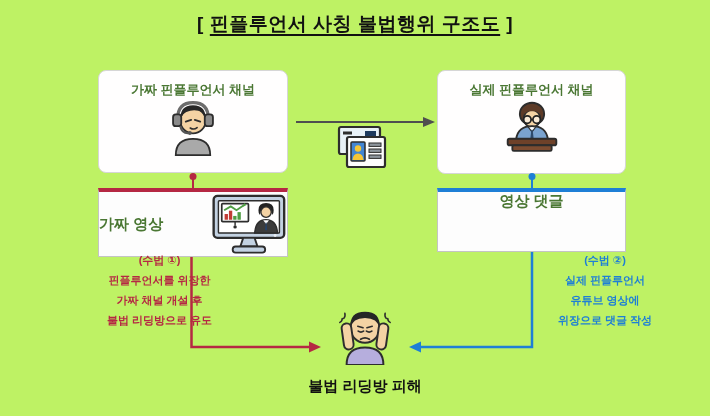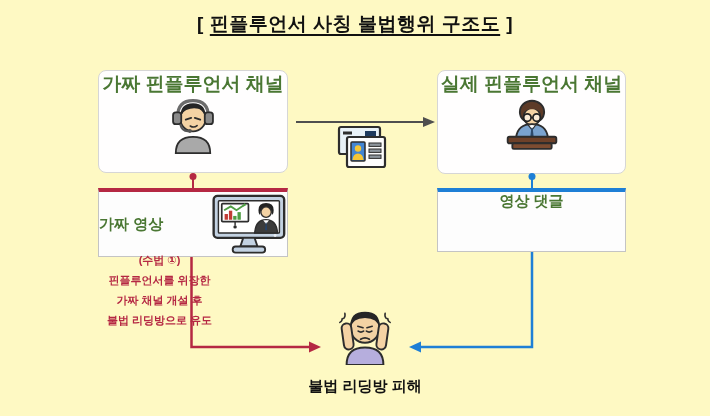--- a/index.html
+++ b/index.html
@@ -1,28 +1,28 @@
 <!DOCTYPE html>
 <html><head>
 <meta charset="utf-8">
 <style>
   * { margin:0; padding:0; box-sizing:border-box; }
   body { background:#fff; font-family:"Liberation Sans","DejaVu Sans",sans-serif; }
-  .canvas { position:relative; width:710px; height:416px; background:#fef9c3; overflow:hidden;padding-left:19px; }
+  .canvas { position:relative; width:710px; height:416px; background:#bef264; overflow:hidden;padding-left:19px; }
 
   .title { position:absolute; top:11px; left:0; width:100%; text-align:center;
            font-size:19px; font-weight:bold; color:#111; letter-spacing:0.5px; }
   .title .u { text-decoration:underline; text-underline-offset:4px; text-decoration-thickness:2px; }
   .title .br { padding:0 6px; }
 
   .overlay { position:absolute; left:0; top:0; width:710px; height:416px; z-index:3; pointer-events:none; }
 
   .node-box { position:absolute; background:#fffefe; border:1px solid #d6d6d6; border-radius:8px;
               display:flex; flex-direction:column; align-items:center; z-index:2; }
-  .node-box .box-label { font-size:19px; font-weight:bold; color:#4a7733; white-space:nowrap; }
+  .node-box .box-label { font-size:13px; font-weight:bold; color:#4a7733; margin-top:10px; white-space:nowrap; }
 
   .fake-channel { left:98px; top:70px; width:190px; height:103px; }
   .real-channel { left:437px; top:70px; width:189px; height:104px; }
 
   .mid-box { position:absolute; top:188px; background:#fdfdfd; border:1px solid #c4c4c4;
              display:flex; align-items:center; justify-content:space-evenly; z-index:2;gap:48px; }
   .mid-box .box-label { font-size:15px; font-weight:bold; color:#4a7733; white-space:nowrap; }
   .fake-video { left:98px; width:190px; height:69px; border-top:4px solid #b52843; }
   .video-comment { left:437px; width:189px; height:64px; border-top:4px solid #1e7fd6;flex-direction:column; }
 
@@ -166,20 +166,26 @@
     </svg>
   </div>
 
   <div class="method method1">
     <div>(수법 ①)</div>
     <div>핀플루언서를 위장한</div>
     <div>가짜 채널 개설 후</div>
     <div>불법 리딩방으로 유도</div>
   </div>
 
+  <div class="method method2">
+    <div>(수법 ②)</div>
+    <div>실제 핀플루언서</div>
+    <div>유튜브 영상에</div>
+    <div>위장으로 댓글 작성</div>
+  </div>
 
   <div class="victim">
     <svg width="70" height="62" viewBox="0 0 72 64">
       <path d="M14 16 q2 -2 1.2 -5.5" fill="none" stroke="#2d2d2d" stroke-width="1.6" stroke-linecap="round"></path>
       <path d="M10 20 q2.5 -1 2.5 -4" fill="none" stroke="#2d2d2d" stroke-width="1.6" stroke-linecap="round"></path>
       <path d="M58 16 q-2 -2 -1.2 -5.5" fill="none" stroke="#2d2d2d" stroke-width="1.6" stroke-linecap="round"></path>
       <path d="M62 20 q-2.5 -1 -2.5 -4" fill="none" stroke="#2d2d2d" stroke-width="1.6" stroke-linecap="round"></path>
       <path d="M17 64 Q17 46 36 46 Q55 46 55 64 Z" fill="#b6aedd" stroke="#2d2d2d" stroke-width="2"></path>
       <circle cx="36" cy="26" r="15" fill="#f4d3a4" stroke="#2d2d2d" stroke-width="2"></circle>
       <path d="M21 26 Q19.5 9 36 9 Q52.5 9 51 26 Q49 15.5 36 15.5 Q23 15.5 21 26 Z" fill="#262626"></path>

